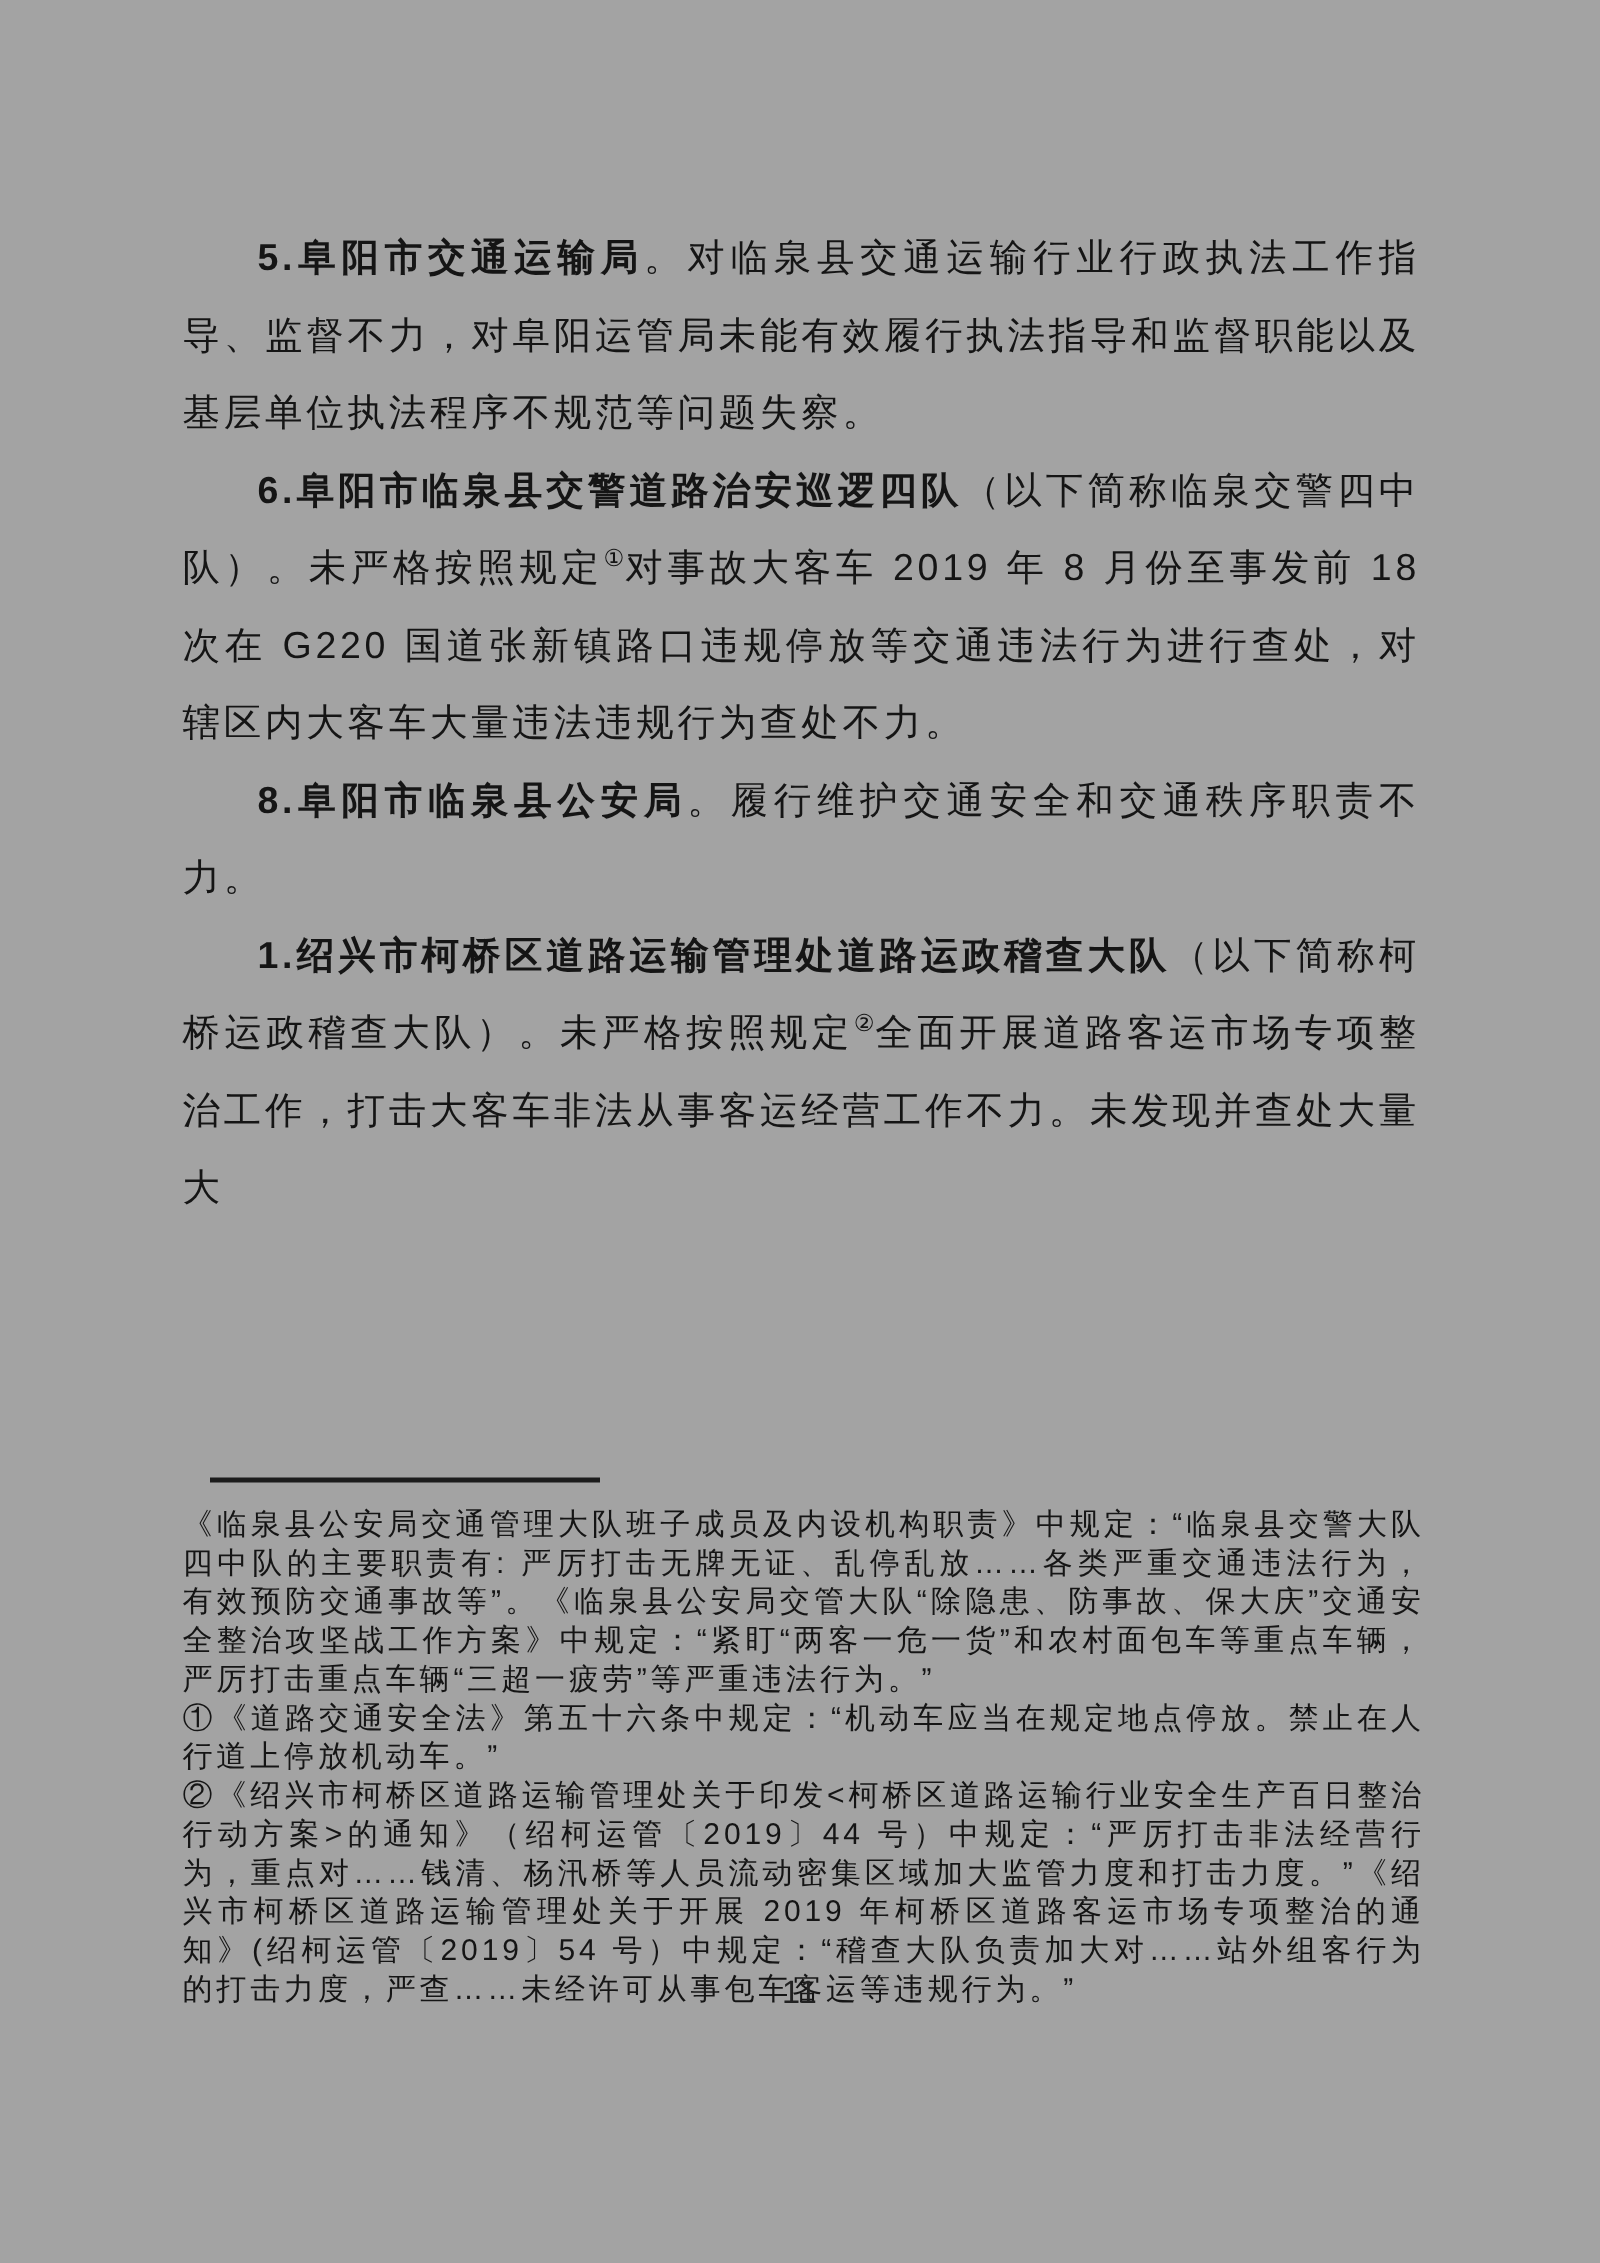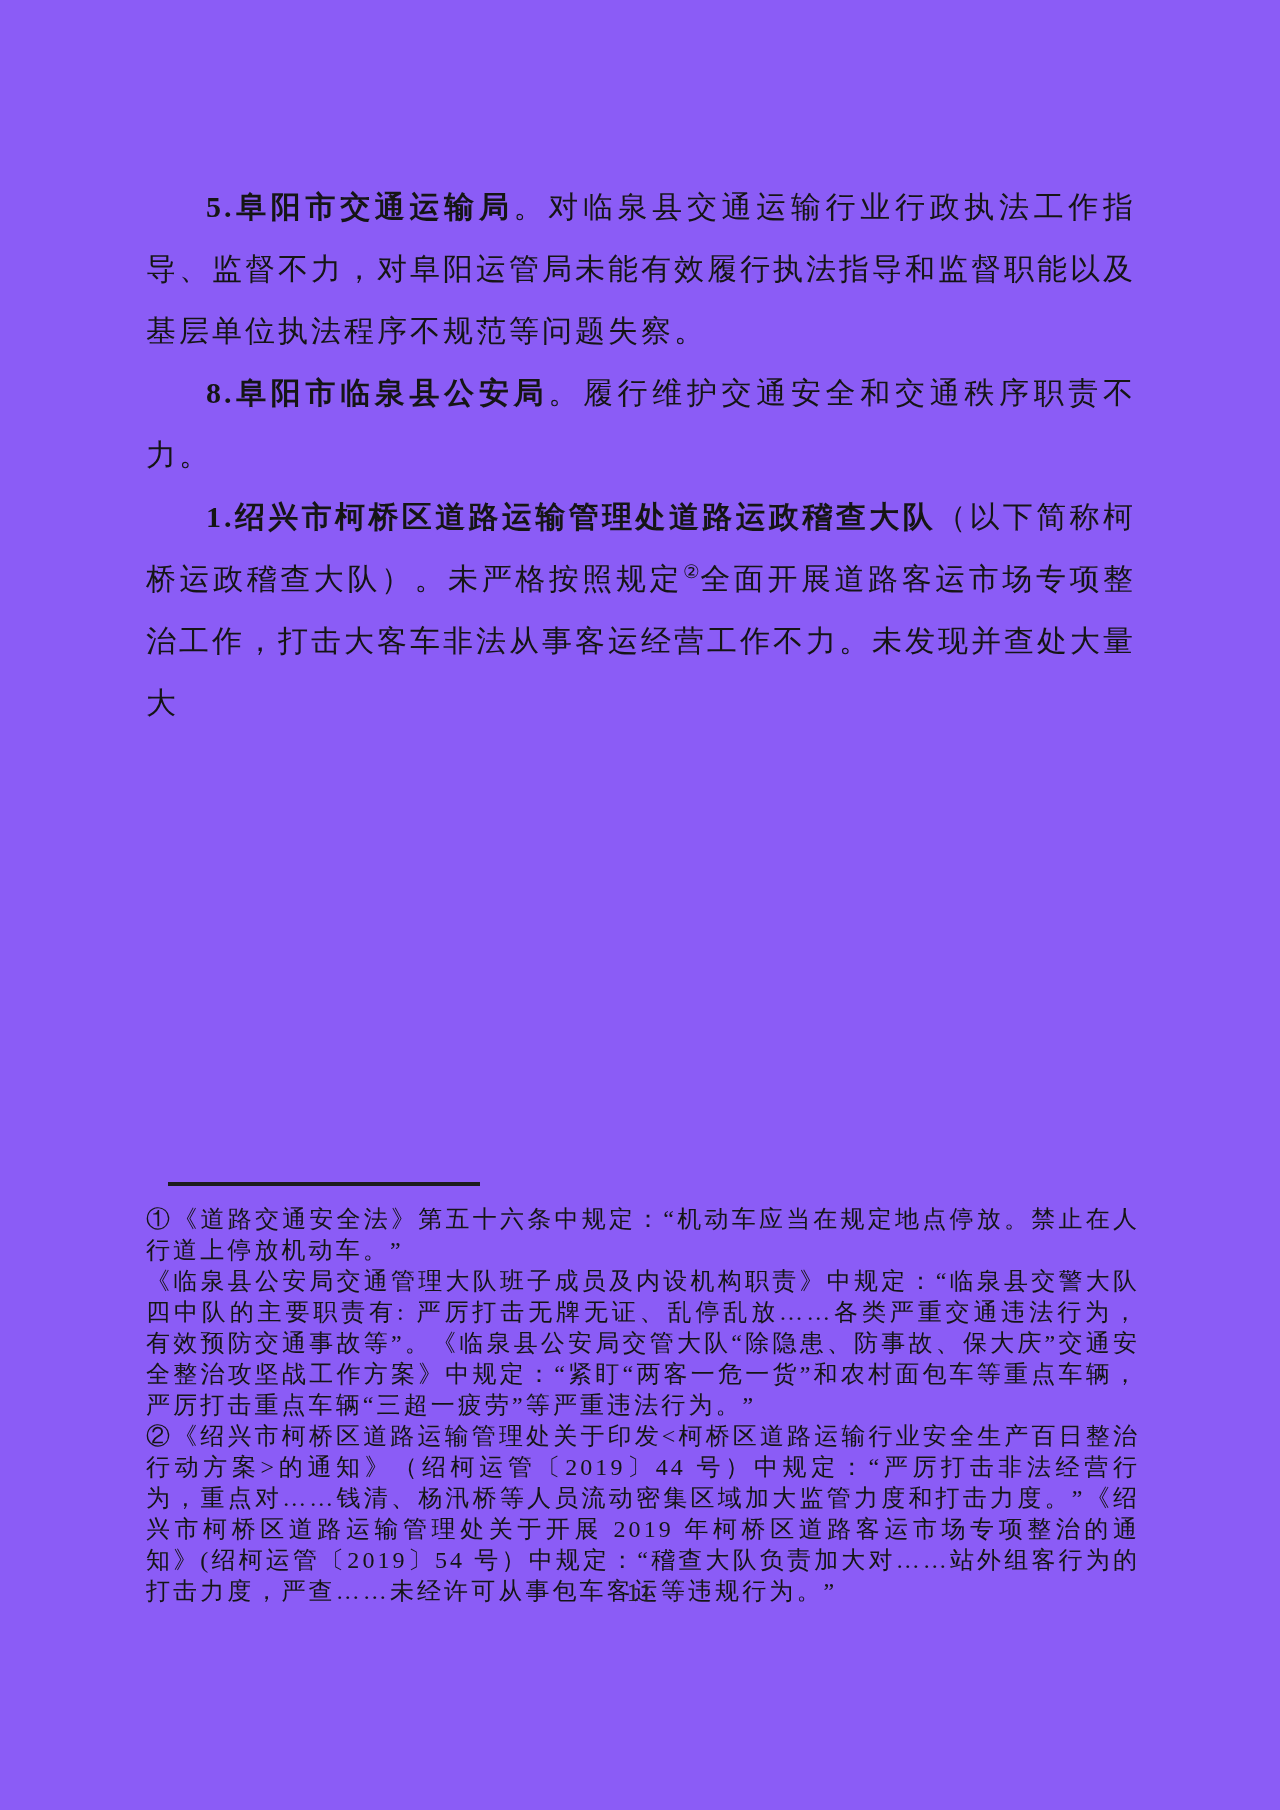--- a/index.html
+++ b/index.html
@@ -4,23 +4,23 @@
 <style>
   html, body {
     margin: 0;
     padding: 0;
     background: #ffffff;
   }
   .page {
     position: relative;
     width: 1280px;
     height: 1810px;
-    background: #8b5cf6;
+    background: #a3a3a3;
     overflow: hidden;
-    font-family: Liberation Serif, serif;
+    font-family: Liberation Sans, sans-serif;
     color: #151515;
   }
   .body-text {
     position: absolute;
     left: 146px;
     width: 990px;
     top: 176px;
     font-size: 30px;
     line-height: 62px;
     letter-spacing: 3px;
@@ -72,27 +72,28 @@
     letter-spacing: 1px;
     color: #222;
   }
 </style>
 </head>
 <body>
 
 <div class="page">
   <div class="body-text">
       <p class="body-paragraph"><span class="seg-bold">5.阜阳市交通运输局</span><span>。对临泉县交通运输行业行政执法工作指导、监督不力，对阜阳运管局未能有效履行执法指导和监督职能以及基层单位执法程序不规范等问题失察。</span></p>
+      <p class="body-paragraph"><span class="seg-bold">6.阜阳市临泉县交警道路治安巡逻四队</span><span>（以下简称临泉交警四中队）。未严格按照规定</span><span class="seg-sup">①</span><span>对事故大客车 2019 年 8 月份至事发前 18 次在 G220 国道张新镇路口违规停放等交通违法行为进行查处，对辖区内大客车大量违法违规行为查处不力。</span></p>
       <p class="body-paragraph"><span class="seg-bold">8.阜阳市临泉县公安局</span><span>。履行维护交通安全和交通秩序职责不力。</span></p>
       <p class="body-paragraph"><span class="seg-bold">1.绍兴市柯桥区道路运输管理处道路运政稽查大队</span><span>（以下简称柯桥运政稽查大队）。未严格按照规定</span><span class="seg-sup">②</span><span>全面开展道路客运市场专项整治工作，打击大客车非法从事客运经营工作不力。未发现并查处大量大</span></p>
     </div>
   <div class="footnote-separator"></div>
   <div class="footnote-area">
       <div>
+        <p class="footnote-paragraph">《临泉县公安局交通管理大队班子成员及内设机构职责》中规定：“临泉县交警大队四中队的主要职责有: 严厉打击无牌无证、乱停乱放……各类严重交通违法行为，有效预防交通事故等”。《临泉县公安局交管大队“除隐患、防事故、保大庆”交通安全整治攻坚战工作方案》中规定：“紧盯“两客一危一货”和农村面包车等重点车辆，严厉打击重点车辆“三超一疲劳”等严重违法行为。”</p>
         <p class="footnote-paragraph">①《道路交通安全法》第五十六条中规定：“机动车应当在规定地点停放。禁止在人行道上停放机动车。”</p>
-        <p class="footnote-paragraph">《临泉县公安局交通管理大队班子成员及内设机构职责》中规定：“临泉县交警大队四中队的主要职责有: 严厉打击无牌无证、乱停乱放……各类严重交通违法行为，有效预防交通事故等”。《临泉县公安局交管大队“除隐患、防事故、保大庆”交通安全整治攻坚战工作方案》中规定：“紧盯“两客一危一货”和农村面包车等重点车辆，严厉打击重点车辆“三超一疲劳”等严重违法行为。”</p>
       </div>
       <div>
         <p class="footnote-paragraph">②《绍兴市柯桥区道路运输管理处关于印发&lt;柯桥区道路运输行业安全生产百日整治行动方案&gt;的通知》（绍柯运管〔2019〕44 号）中规定：“严厉打击非法经营行为，重点对……钱清、杨汛桥等人员流动密集区域加大监管力度和打击力度。”《绍兴市柯桥区道路运输管理处关于开展 2019 年柯桥区道路客运市场专项整治的通知》(绍柯运管〔2019〕54 号）中规定：“稽查大队负责加大对……站外组客行为的打击力度，严查……未经许可从事包车客运等违规行为。”</p>
       </div>
     </div>
   <div class="page-number">11</div>
 </div>
 
 </body></html>

